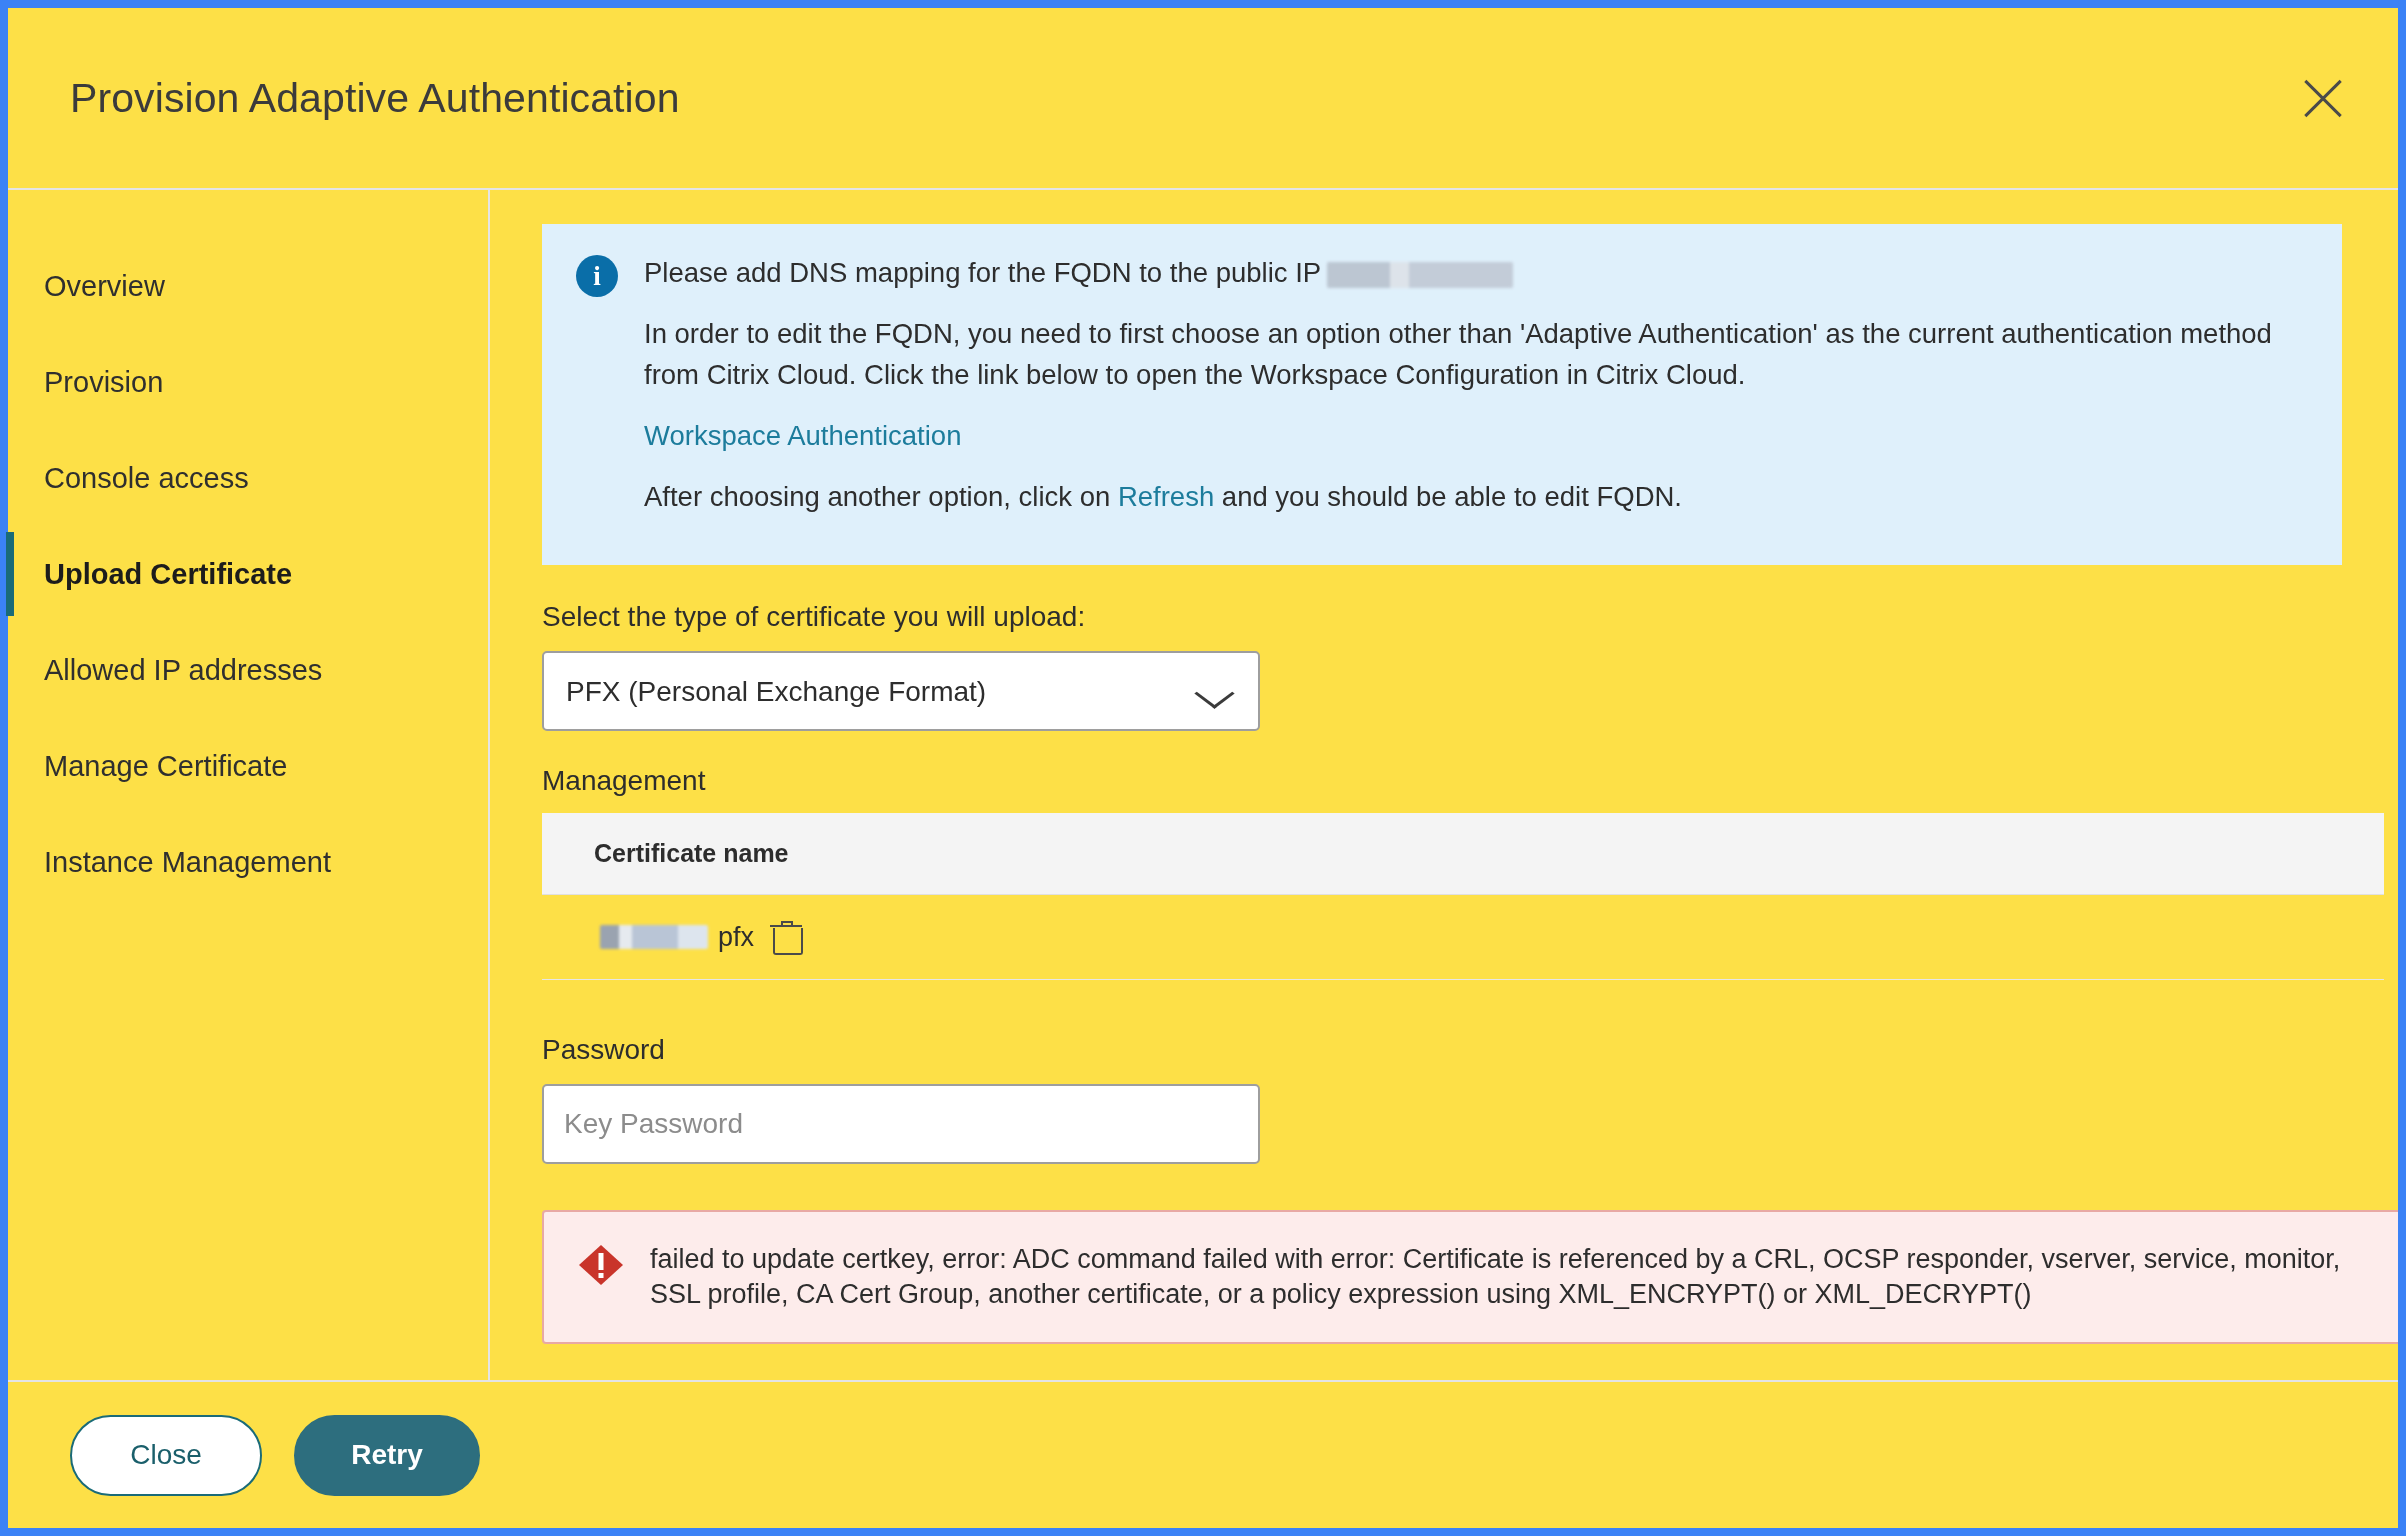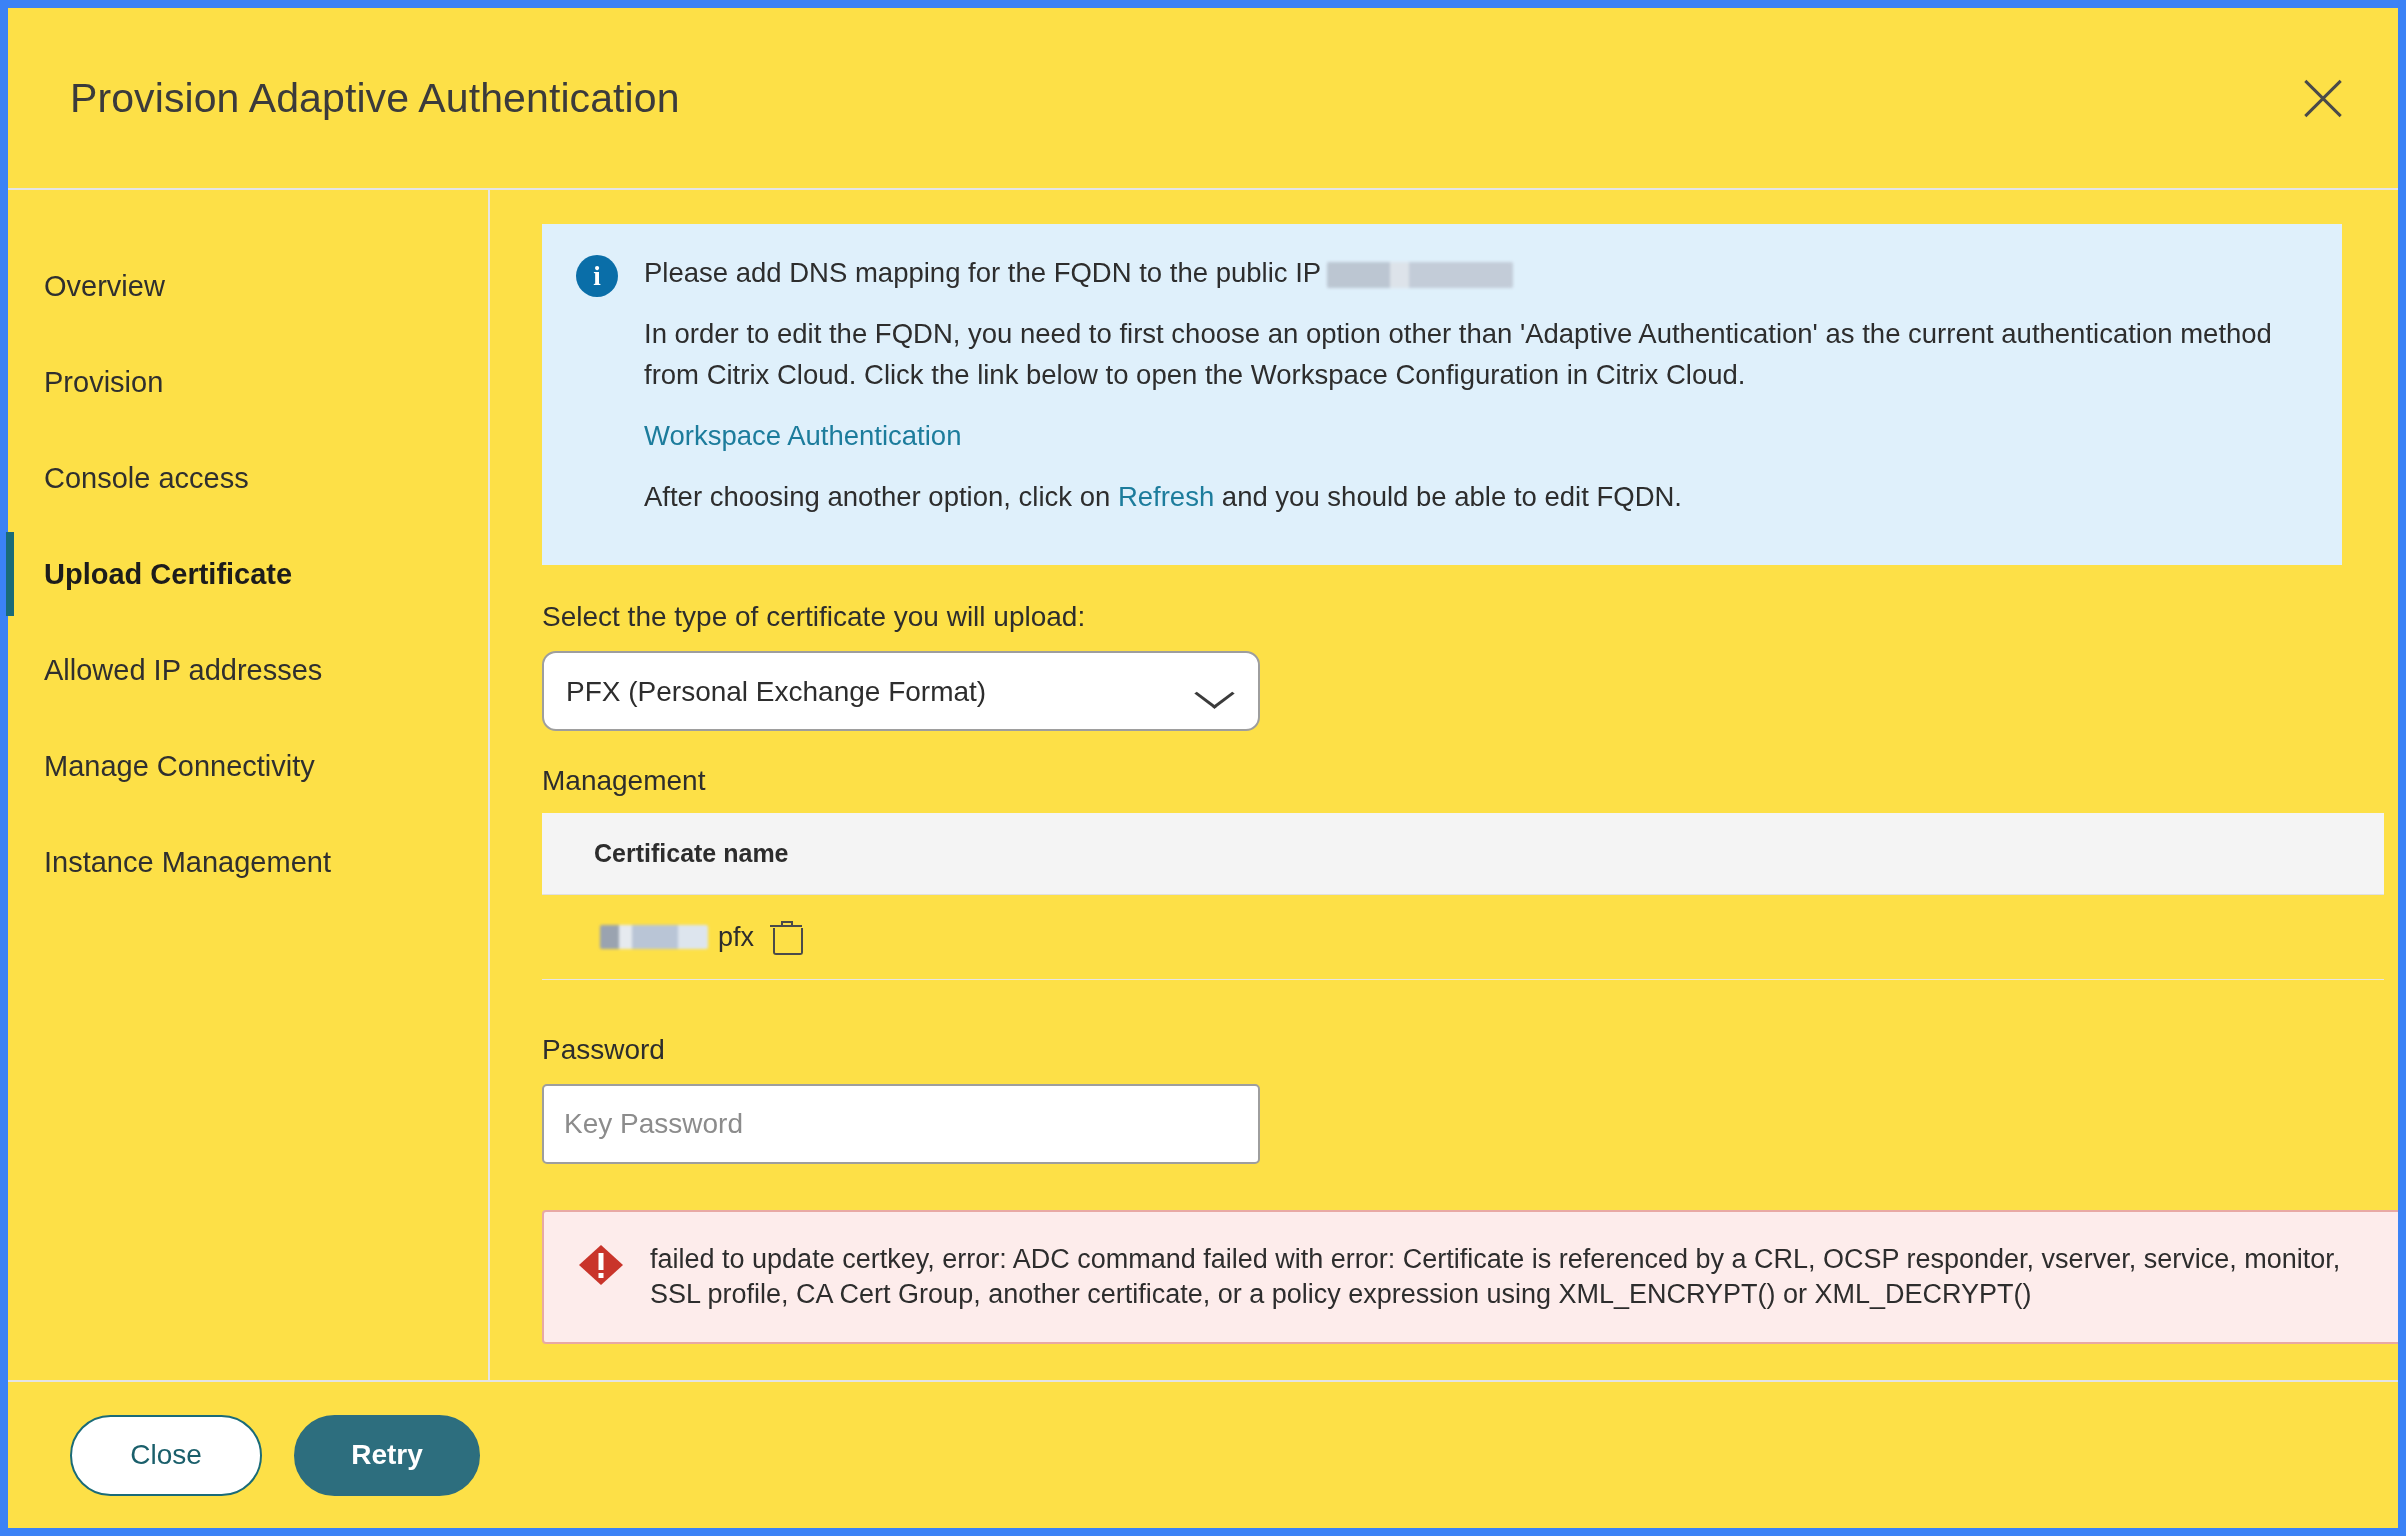--- a/index.html
+++ b/index.html
@@ -151,21 +151,21 @@
     height: 80px;
   }
   select.dropdown {
     width: 100%;
     height: 100%;
     font-size: 28px;
     font-family: "Liberation Sans", sans-serif;
     color: #2d2d2d;
     padding: 0 76px 0 22px;
     border: 2px solid #9e9e9e;
-    border-radius: 14px;
+    border-radius: 5px;
     background: #fff;
     appearance: none;
     -webkit-appearance: none;
     cursor: pointer;
   }
   .chevron-down-icon {
     position: absolute;
     right: 26px;
     top: 30px;
     width: 34px; height: 20px;
@@ -345,21 +345,21 @@
       <div class="side-item">
         <span>Console access</span>
       </div>
       <div class="side-item active">
         <span>Upload Certificate</span>
       </div>
       <div class="side-item">
         <span>Allowed IP addresses</span>
       </div>
       <div class="side-item">
-        <span>Manage Connectivity</span>
+        <span>Manage Certificate</span>
       </div>
       <div class="side-item">
         <span>Instance Management</span>
       </div>
     </div>
 
     <div class="content">
 
       
       <div class="info-banner">

